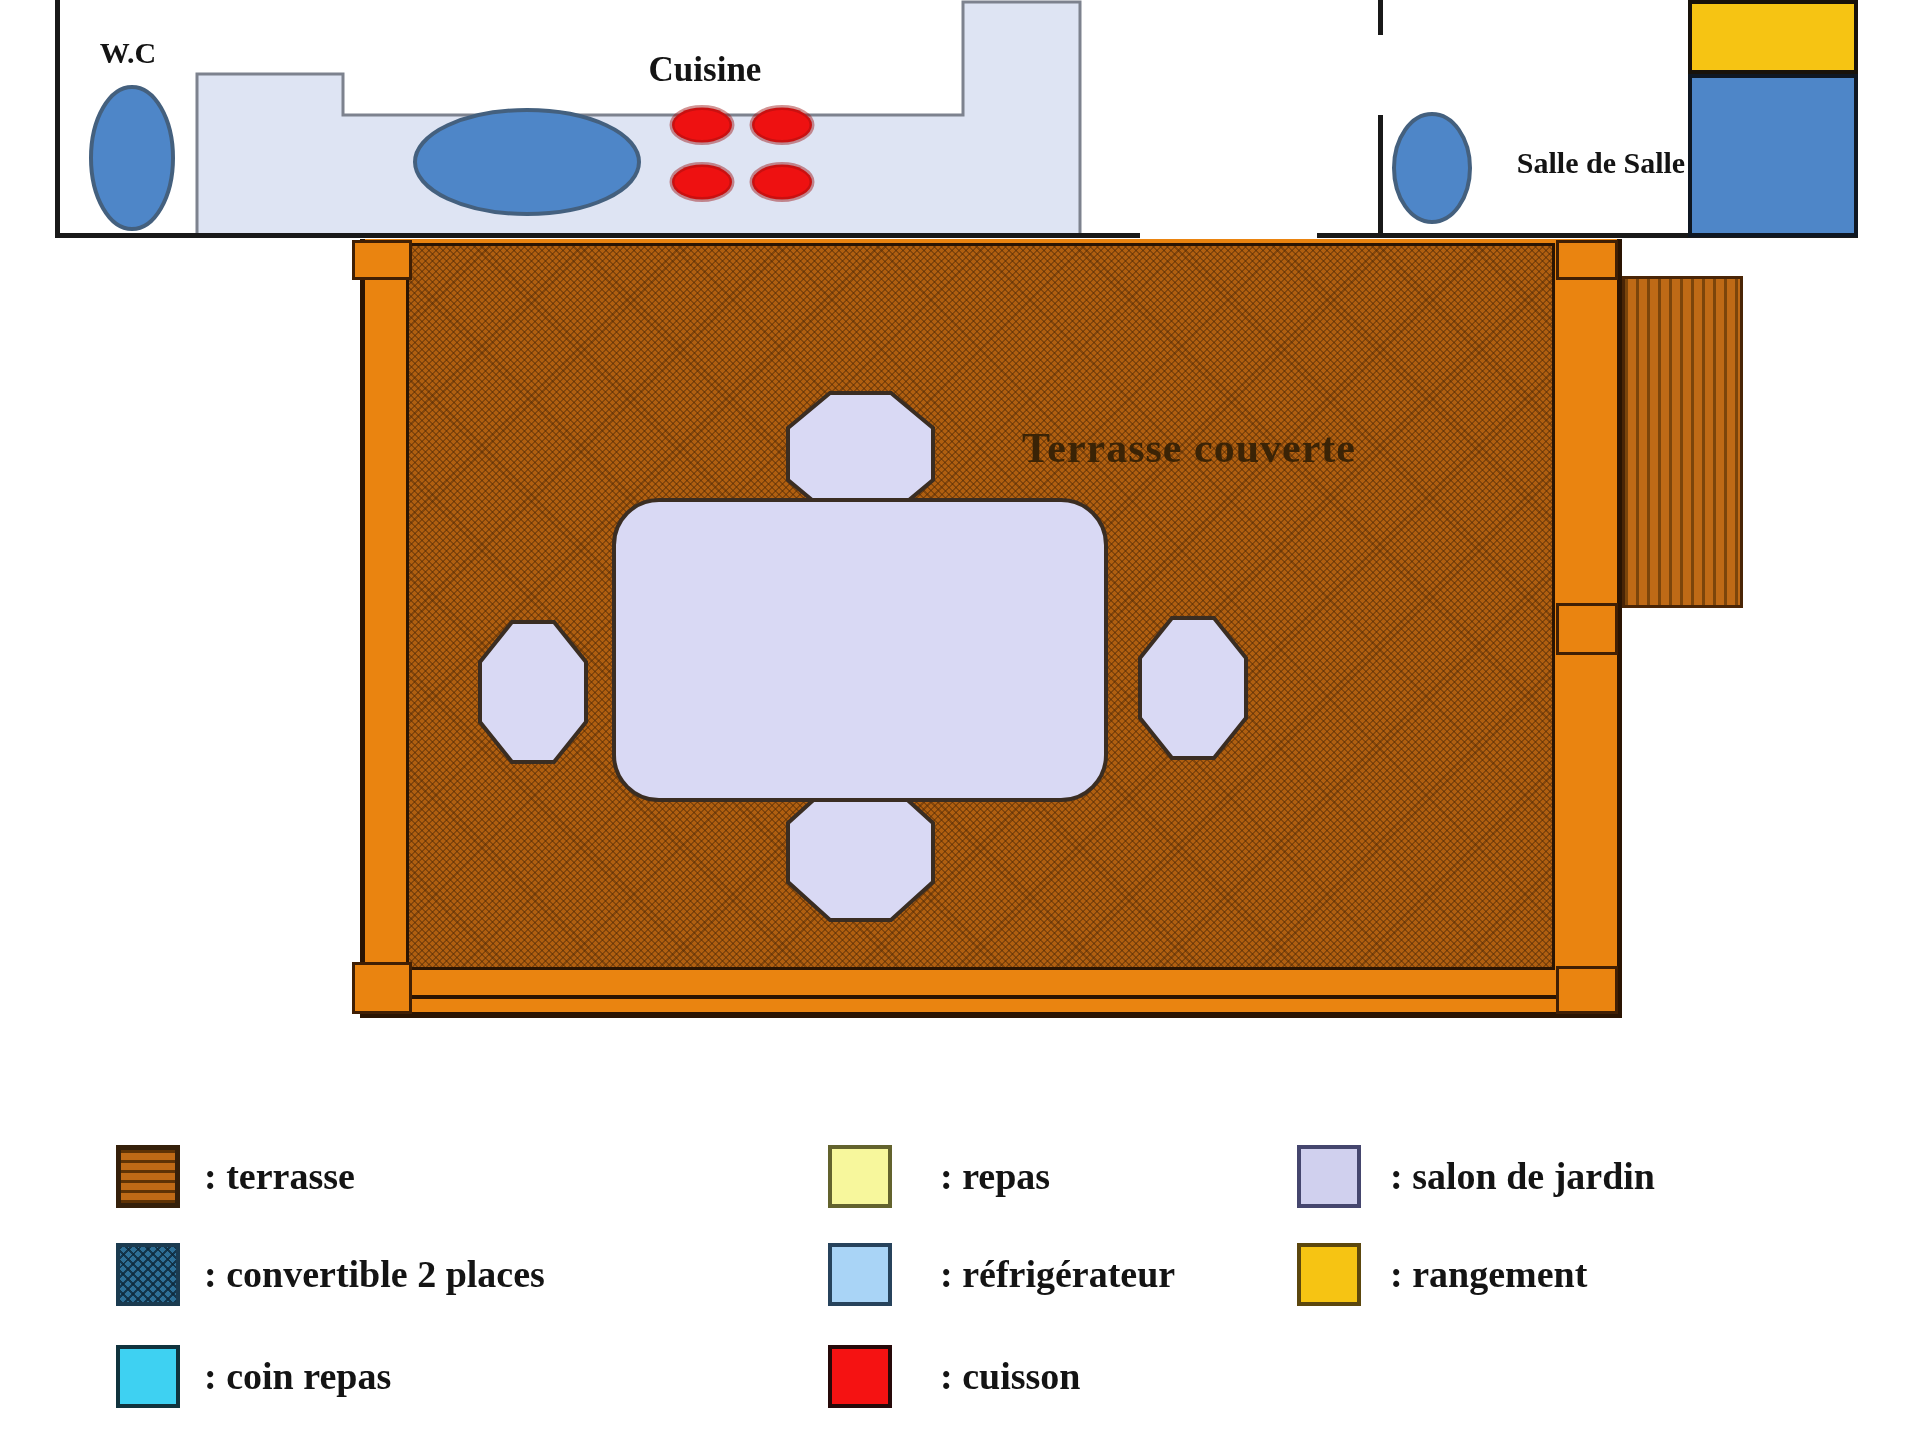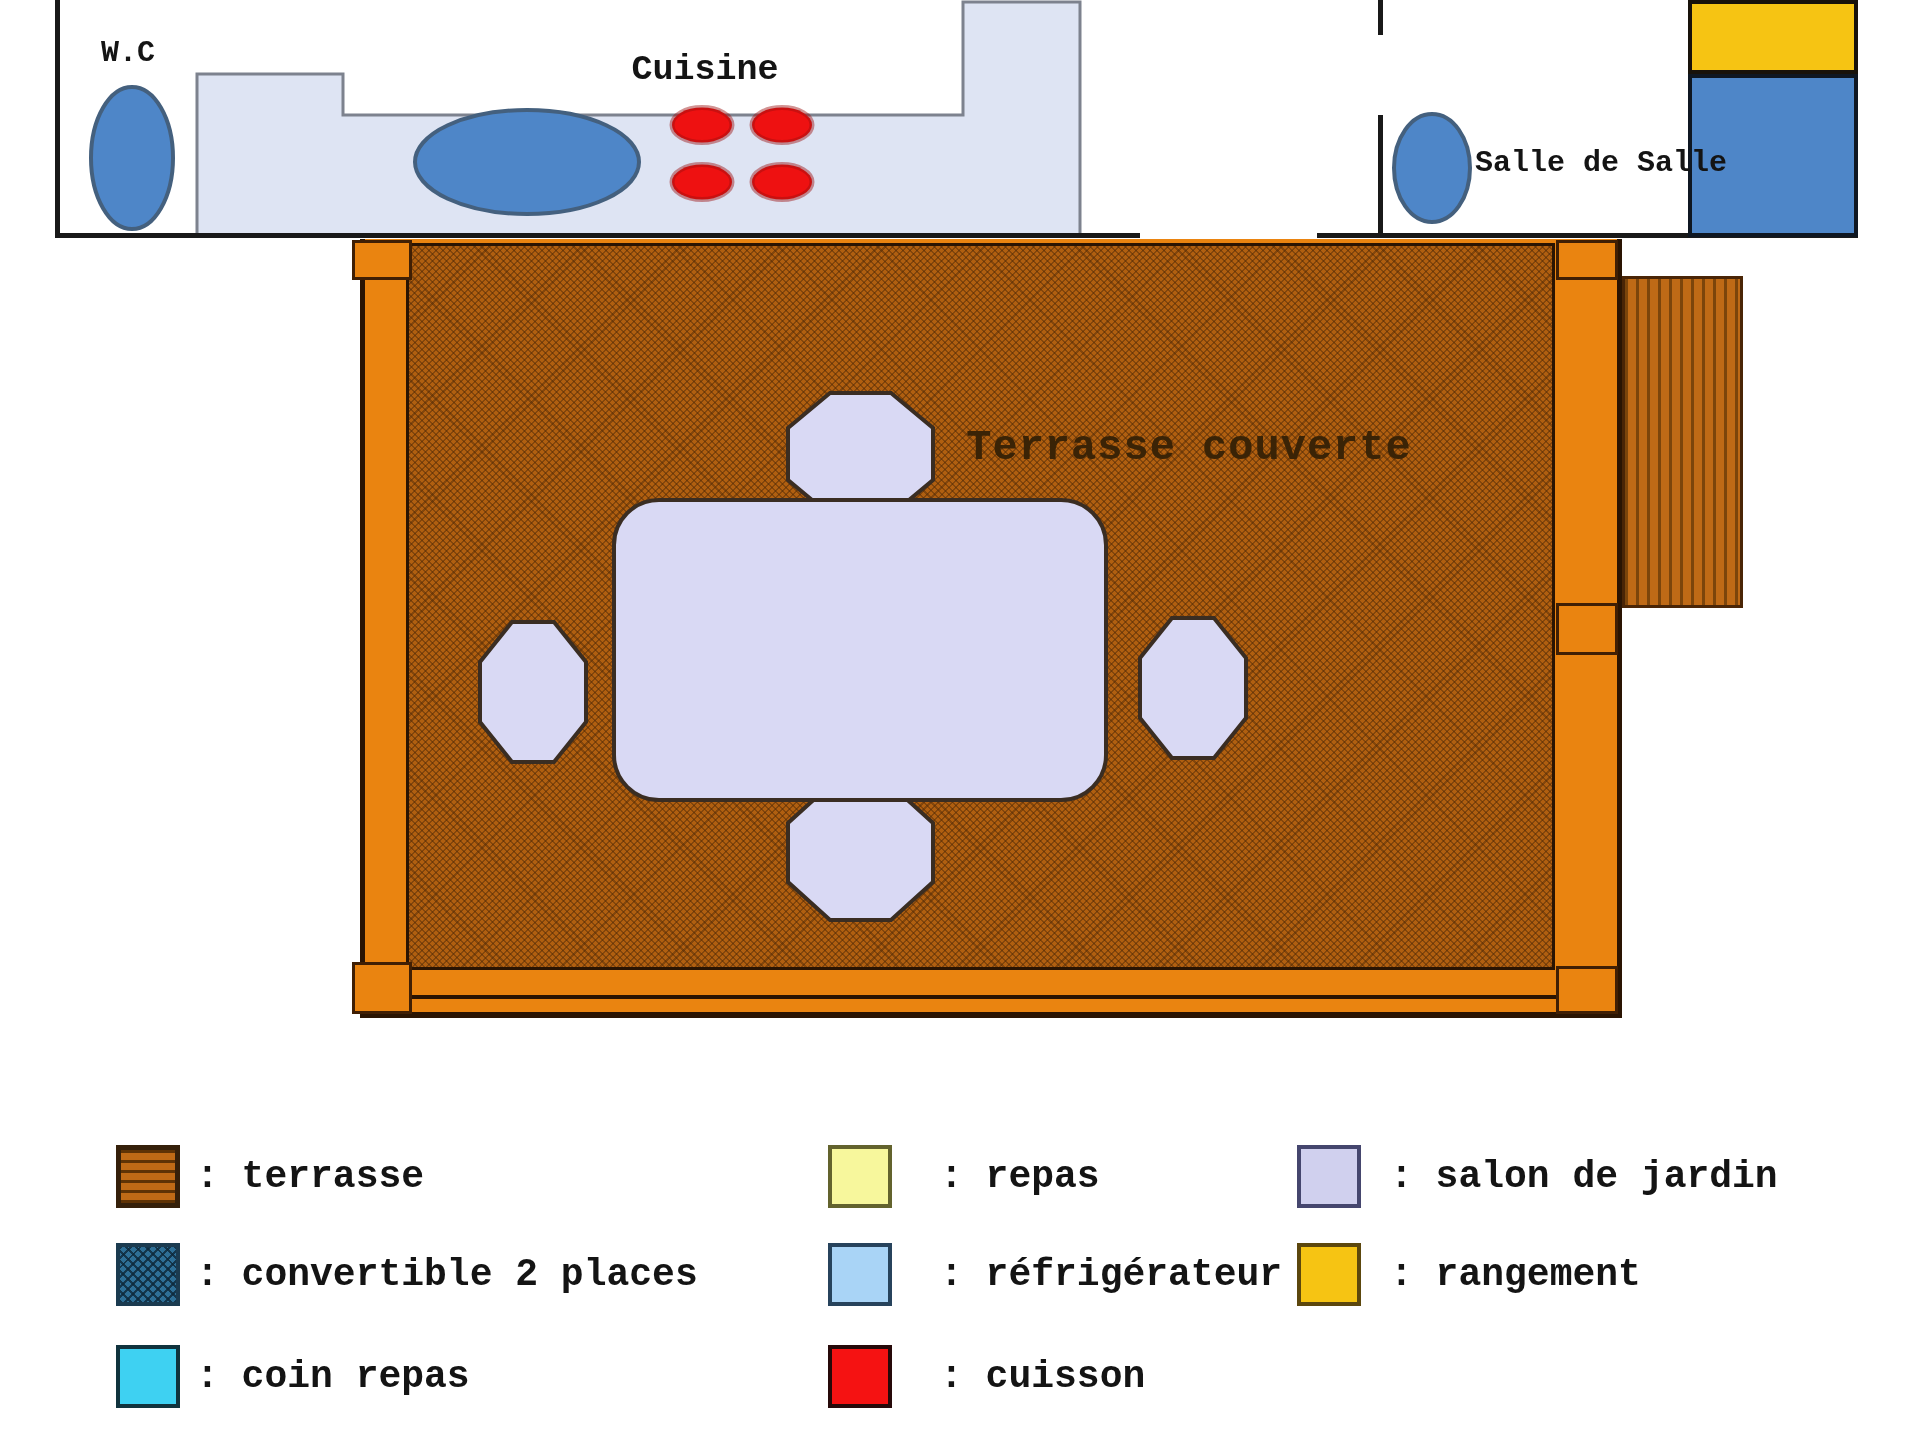--- a/index.html
+++ b/index.html
@@ -1,17 +1,17 @@
 <!DOCTYPE html>
 <html><head>
 <meta charset="utf-8">
 <style>
   html,body{margin:0;padding:0;background:#ffffff;}
   #stage{position:relative;width:1920px;height:1440px;background:#ffffff;overflow:hidden;
-         font-family:Liberation Mono, monospace;}
+         font-family:Liberation Serif, serif;}
   .wall{position:absolute;background:#191919;}
   .label{position:absolute;font-weight:bold;color:#141414;text-align:center;white-space:nowrap;}
   .label-wc{left:68px;top:36px;width:120px;font-size:30px;}
   .label-cuisine{left:585px;top:50px;width:240px;font-size:35px;}
   .label-sdb{left:1451px;top:146px;width:300px;font-size:30px;}
   .label-terrasse{left:939px;top:424px;width:500px;font-size:42px;color:#3a2306;letter-spacing:1px;}
 
   
   .box{position:absolute;box-sizing:border-box;}
   .box-yellow{left:1688px;top:0px;width:170px;height:74px;border:4px solid #18120a;}
@@ -38,21 +38,21 @@
 
   
   .legend-item{position:absolute;height:63px;}
   .swatch{position:absolute;left:0;top:0;width:64px;height:63px;box-sizing:border-box;border:4px solid #222;}
   .sw-stripes-h{background-image:repeating-linear-gradient(180deg, #5f3305 0 3px, transparent 3px 10px);border-width:5px;}
   .sw-crosshatch{background-image:
       repeating-linear-gradient(45deg, rgba(13,40,58,.8) 0 2px, transparent 2px 7px),
       repeating-linear-gradient(-45deg, rgba(13,40,58,.8) 0 2px, transparent 2px 7px);}
   .legend-label{position:absolute;top:0;height:63px;line-height:63px;font-weight:bold;
     font-size:38px;color:#141414;white-space:nowrap;}
-  .col1 .legend-label{left:80px;}
+  .col1 .legend-label{left:88px;}
   .col2 .legend-label{left:112px;}
   .col3 .legend-label{left:93px;}
   svg{position:absolute;left:0;top:0;}
 </style>
 </head>
 <body>
 
 <div id="stage">
 
   <svg width="1920" height="260" viewBox="0 0 1920 260">

